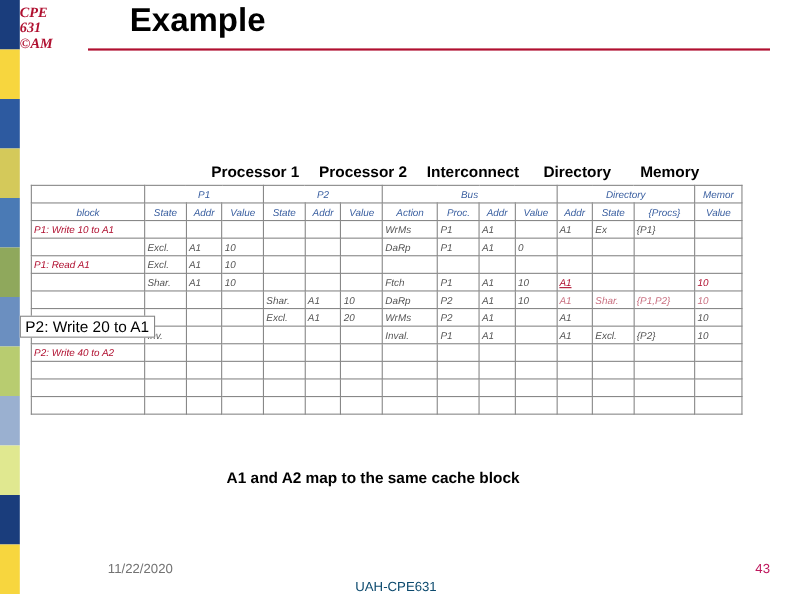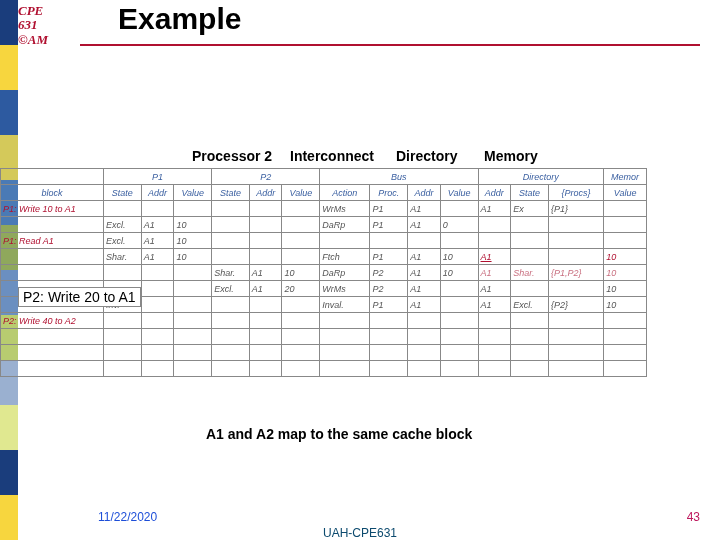--- a/index.html
+++ b/index.html
@@ -68,21 +68,21 @@
     display: flex;
   }
   .col-labels span { border: none; white-space: nowrap; }
   .cl1 { width: 98px; }
   .cl2 { width: 98px; }
   .cl3 { width: 106px; }
   .cl4 { width: 88px; }
   .cl5 { width: 80px; }
   .table-wrap {
     position: absolute;
-    left: 0;
+    left: 28px;
     top: 168px;
     width: 647px;
     font-size: 9px;
     font-style: italic;
     color: #555;
   }
   table {
     border-collapse: collapse;
     width: 100%;
     table-layout: fixed;
@@ -138,21 +138,21 @@
     top: 426px;
     font-size: 14px;
     font-weight: bold;
     color: #000;
   }
   .footer-date {
     position: absolute;
     left: 98px;
     bottom: 16px;
     font-size: 12px;
-    color: #1d4ed8;
+    color: #737373;
   }
   .footer-center {
     position: absolute;
     left: 50%;
     transform: translateX(-50%);
     bottom: 0;
     font-size: 12px;
     color: #0c4a6e;
     margin-top: 36px;
   }
@@ -185,20 +185,21 @@
 <div class="header-logo">
   <div>CPE</div>
   <div>631</div>
   <div>©AM</div>
 </div>
 
 <div class="title">Example</div>
 <div class="title-rule"></div>
 
 <div class="col-labels">
+  <span class="cl1">Processor 1</span>
   <span class="cl2">Processor 2</span>
   <span class="cl3">Interconnect</span>
   <span class="cl4">Directory</span>
   <span class="cl5">Memory</span>
 </div>
 
 <div class="table-wrap">
   <table>
     <colgroup>
       <col class="c-step">

